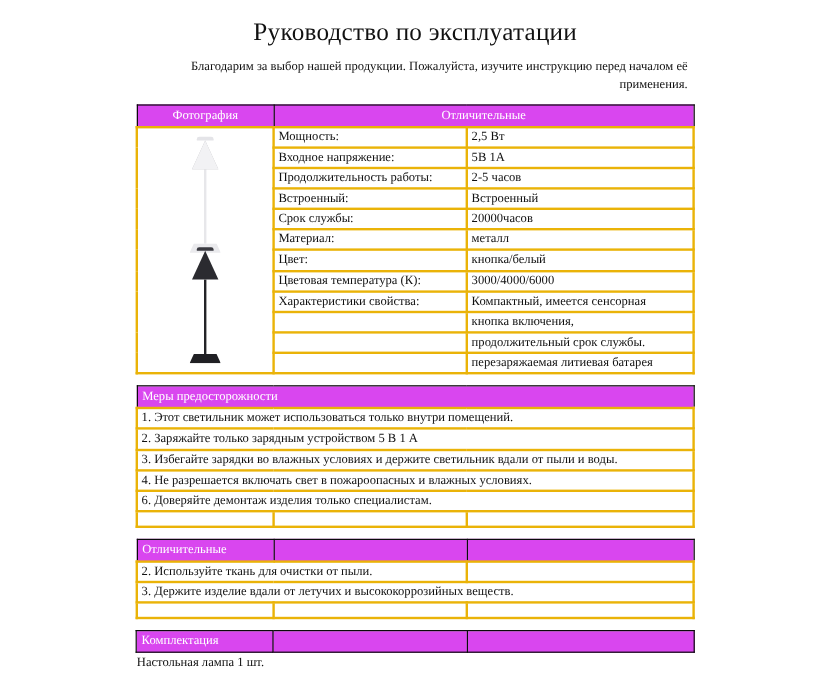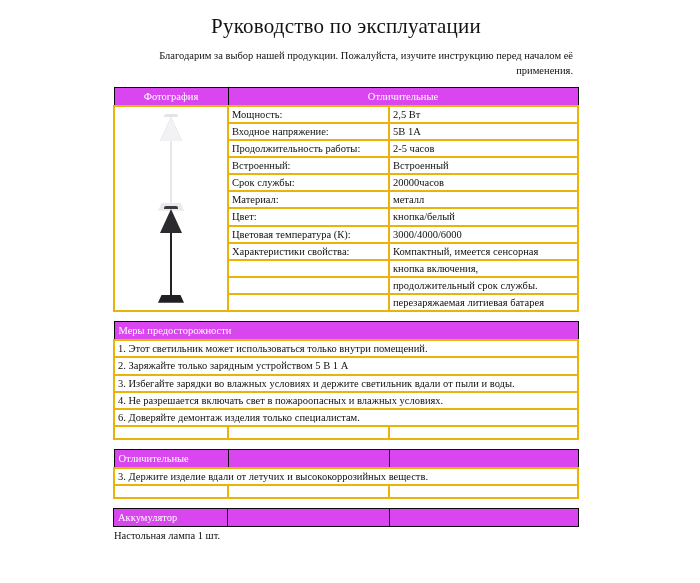--- a/index.html
+++ b/index.html
@@ -273,41 +273,45 @@
         <col class="col-b">
         <col class="col-c">
       </colgroup>
     <tbody>
       <tr>
         <td class="hdr-black">Отличительные</td>
         <td class="hdr-black"></td>
         <td class="hdr-black"></td>
       </tr>
       <tr>
+        <td colspan="2">2. Используйте ткань для очистки от пыли.</td>
+        <td></td>
+      </tr>
+      <tr>
         <td colspan="3">3. Держите изделие вдали от летучих и высококоррозийных веществ.</td>
       </tr>
       <tr class="spacer-row">
         <td></td>
         <td></td>
         <td></td>
       </tr>
     </tbody>
   </table>
 
   <div style="height:9px"></div>
 
   <table class="doc">
     <colgroup>
         <col class="col-a">
         <col class="col-b">
         <col class="col-c">
       </colgroup>
     <tbody>
       <tr>
-        <td class="hdr-black">Аккумулятор</td>
+        <td class="hdr-black">Комплектация</td>
         <td class="hdr-black"></td>
         <td class="hdr-black"></td>
       </tr>
     </tbody>
   </table>
 
   <div style="padding:2px 1px 0 1px;">
     <div class="kit-row">
       <div class="kit-left" style="font-size:10.5px;line-height:1.35;">Настольная лампа 1 шт.</div>
       <div class="kit-right"></div>

